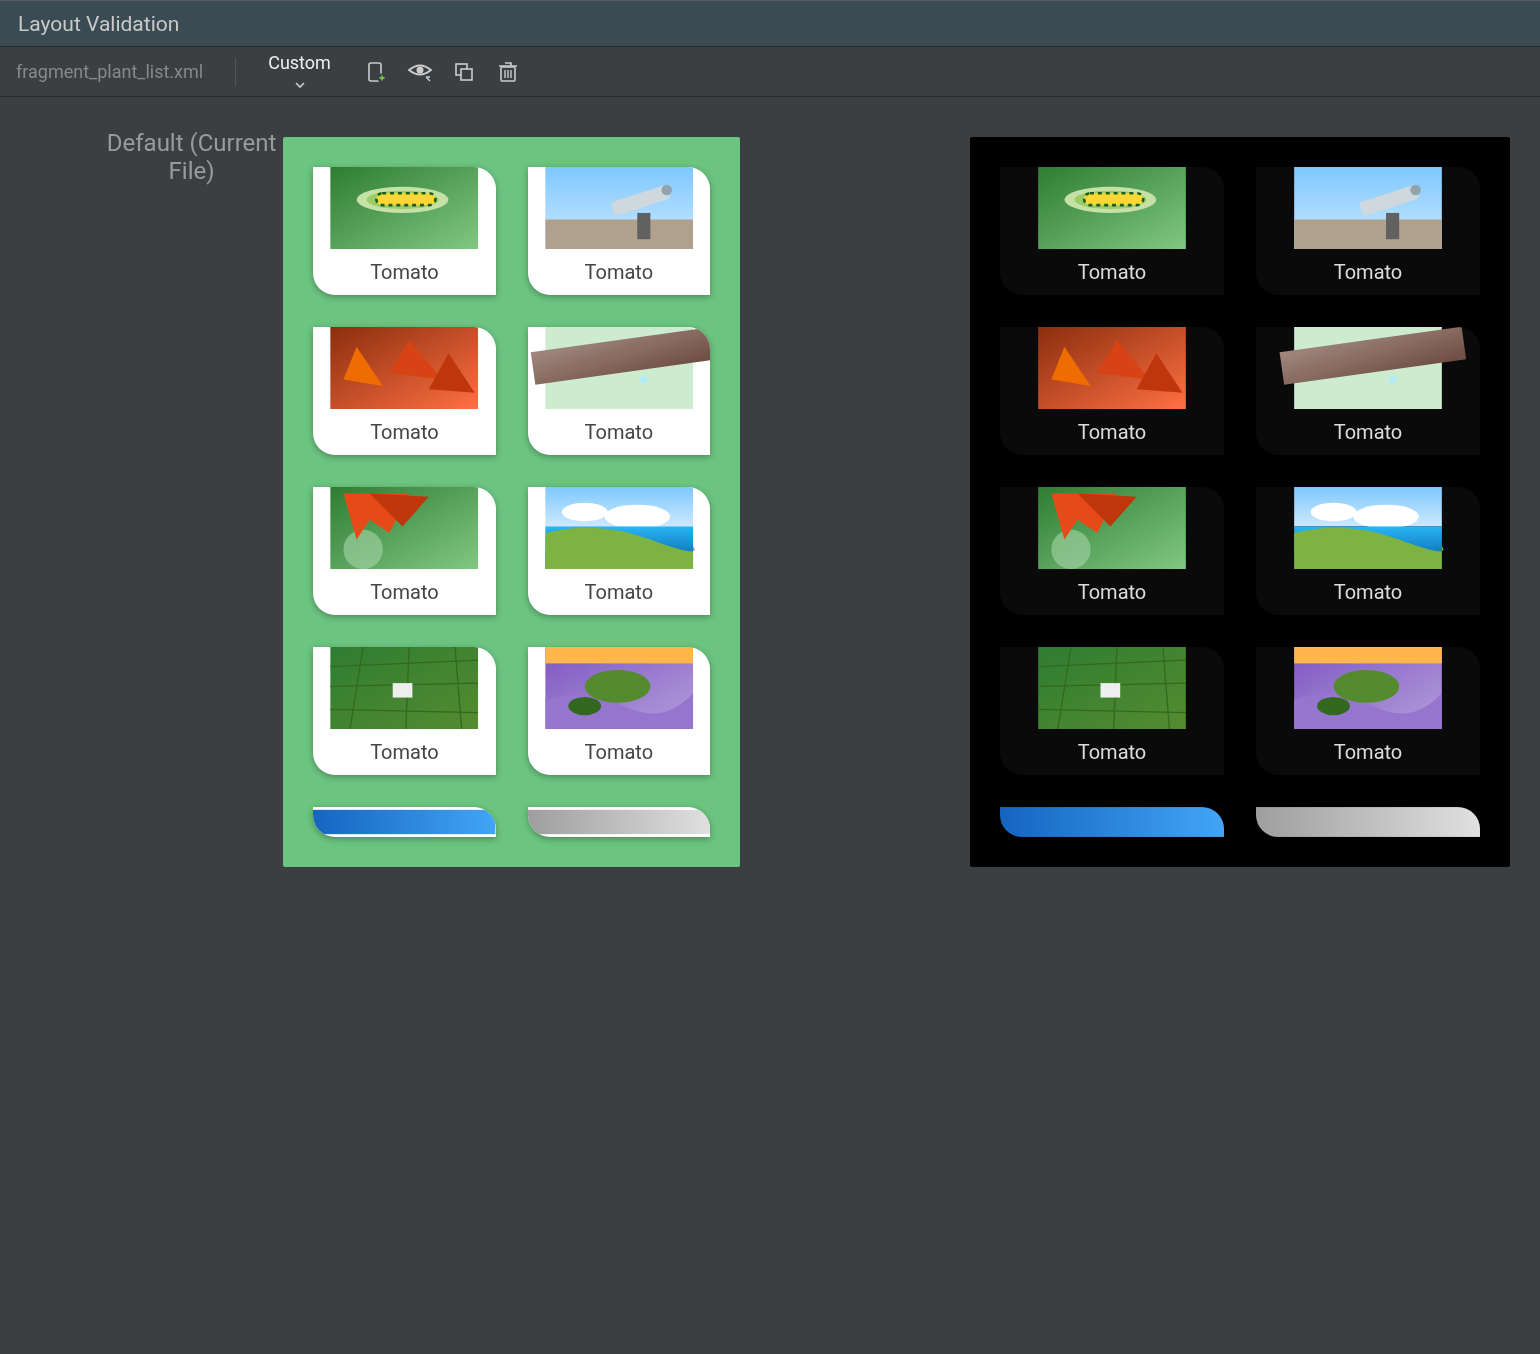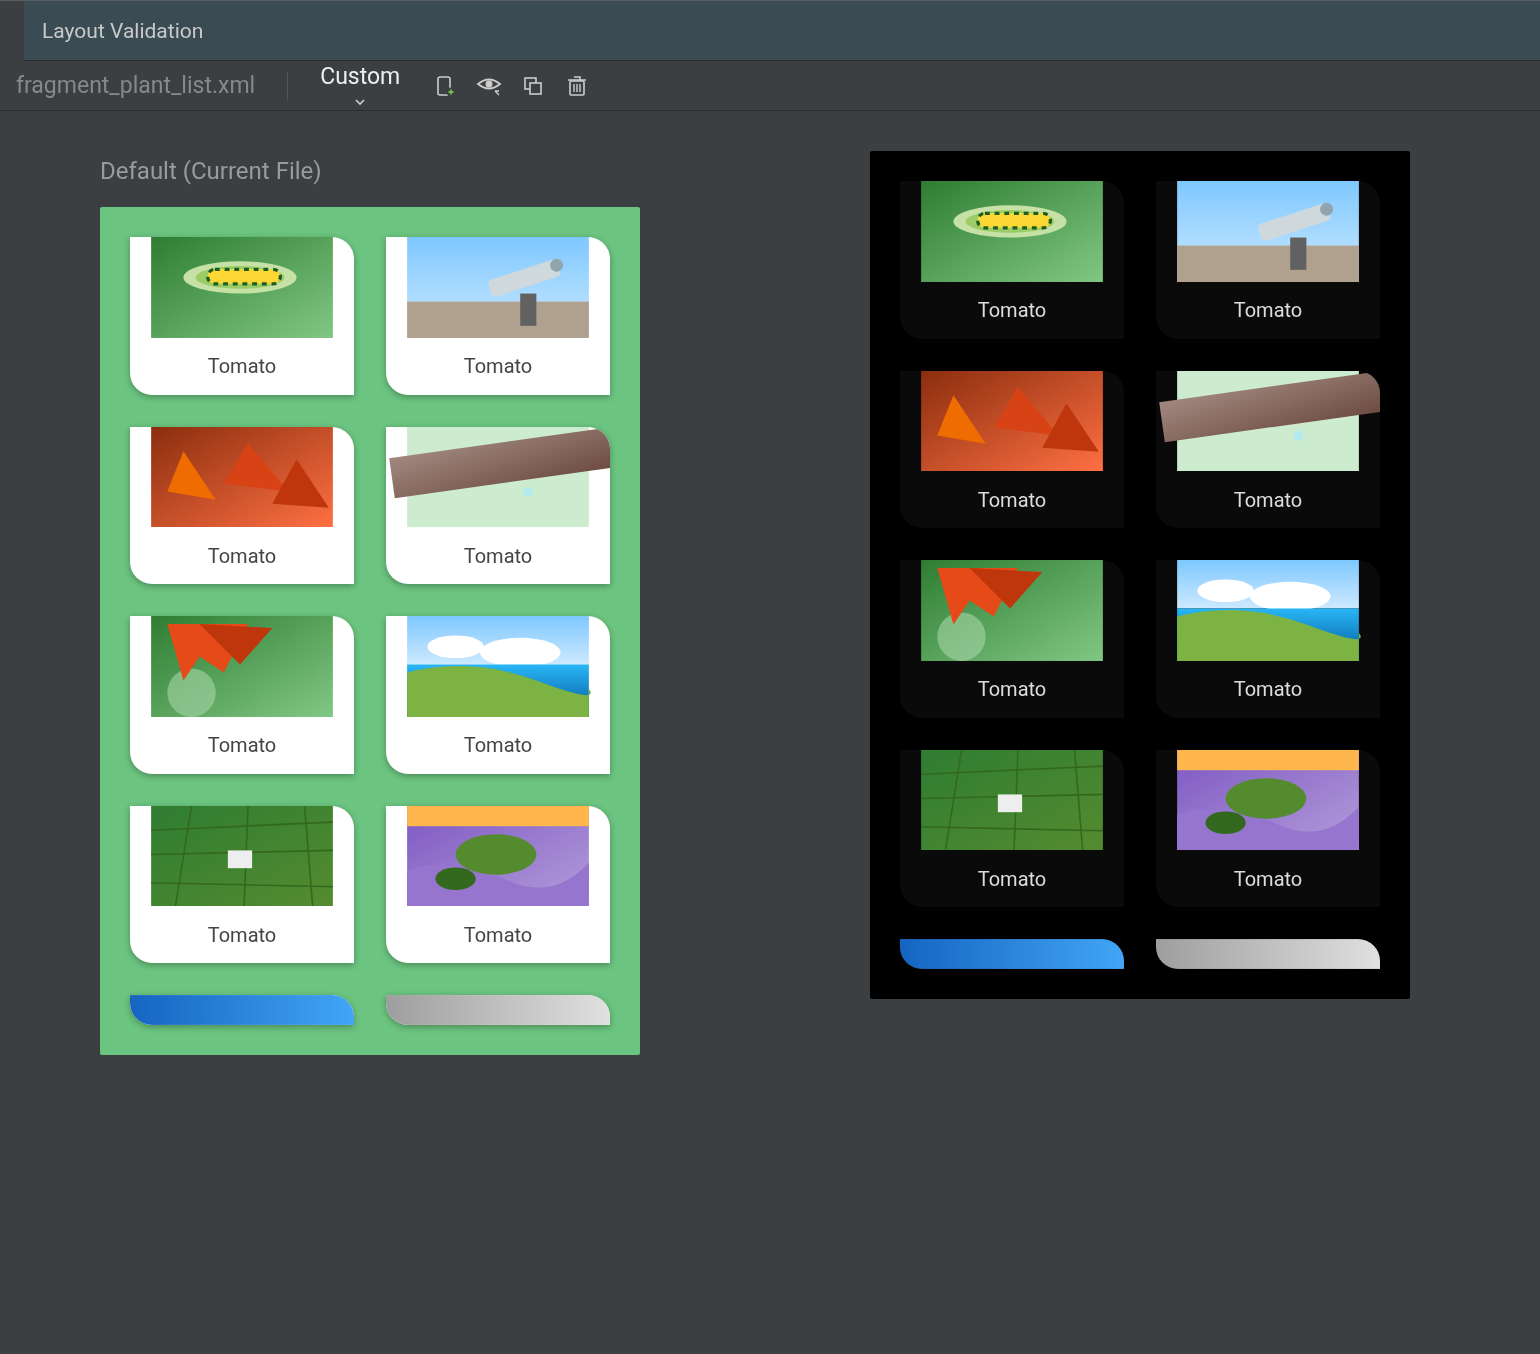--- a/index.html
+++ b/index.html
@@ -12,38 +12,37 @@
     overflow: hidden;
   }
   .window {
     display: flex;
     flex-direction: column;
     height: 100%;
     border-top: 1px solid #5a5d5f;
   }
   .title-bar {
     background: #3a4b54;
-    height: 60px;
+    height: 46px;
     display: flex;
     align-items: center;
     padding: 0 18px;
     font-size: 21px;
     color: #c9c9c9;
     border-bottom: 1px solid #2b2b2b;
-    margin-left: 24px;
   }
   .toolbar {
     background: #3c3f41;
     height: 50px;
     display: flex;
     align-items: center;
     padding: 0 16px;
     gap: 32px;
     border-bottom: 1px solid #2b2b2b;
-    font-size: 23px;
+    font-size: 18px;
   }
   .toolbar .filename {
     color: #888;
   }
   .toolbar .sep {
     width: 1px;
     height: 28px;
     background: #555;
   }
   .toolbar .custom-dropdown {
@@ -71,21 +70,22 @@
   }
   .content {
     flex: 1;
     display: flex;
     padding: 40px 30px 0 100px;
     gap: 230px;
     overflow: hidden;
   }
   .panel {
     display: flex;
-    flex-direction: column;
+    flex-direction: row;
+    text-align: center;
   }
   .panel-header {
     display: flex;
     align-items: center;
     margin-bottom: 16px;
     height: 40px;
   }
   .panel-title {
     font-size: 24px;
     color: #9a9a9a;
@@ -96,21 +96,21 @@
     height: 40px;
     background: #5a5d5f;
     display: flex;
     align-items: center;
     justify-content: center;
     cursor: pointer;
   }
   .close-btn svg { display:block; }
   .device-frame {
     width: 540px;
-    height: 848px;
+    height: 730px;
     border-radius: 2px;
     overflow: hidden;
     display: grid;
     grid-template-columns: 1fr 1fr;
     gap: 32px;
     padding: 30px;
     align-content: start;
   }
   .frame-light {
     background: #6bc47f;

